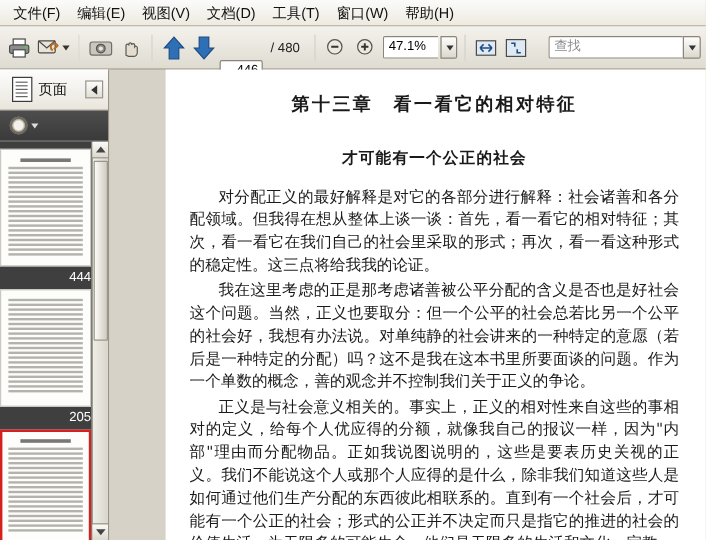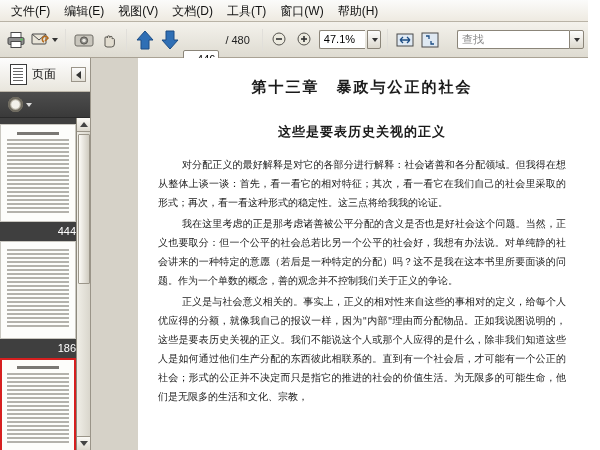--- a/index.html
+++ b/index.html
@@ -262,21 +262,21 @@
   .section {
     text-align: center;
     font-family: "DejaVu Serif", serif;
     font-size: 13px;
     font-weight: bold;
     letter-spacing: 1px;
     margin: 0 0 14px 0;
   }
   .para {
     font-family: "DejaVu Serif", serif;
-    font-size: 10px;
+    font-size: 13px;
     line-height: 19px;
     text-align: justify;
     text-indent: 24px;
     margin: 0 0 2px 0;
   }
 </style>
 </head>
 <body>
 
 <div id="app">
@@ -450,21 +450,21 @@
                 <div class="ln"></div>
               <div class="ln"></div>
                 <div class="ln"></div>
                 <div class="ln"></div>
                 <div class="ln"></div>
               <div class="ln"></div>
                 <div class="ln"></div>
                 <div class="ln"></div>
                 <div class="ln"></div>
             </div>
-            <div class="label">186</div>
+            <div class="label">205</div>
           </div>
 
           <div class="thumb current">
             <div class="sheet">
               <div class="ln t"></div>
               <div class="ln"></div>
                 <div class="ln"></div>
                 <div class="ln"></div>
                 <div class="ln"></div>
               <div class="ln"></div>
@@ -494,22 +494,22 @@
           <div class="thumbbar"></div>
           <div class="arrowbtn bot">
               <span class="tri-dn"></span>
             </div>
         </div>
       </div>
     </div>
 
     <div class="docpane">
       <div class="page">
-        <div class="chapter">第十三章　暴政与公正的社会</div>
-        <div class="section">这些是要表历史关视的正义</div>
+        <div class="chapter">第十三章　看一看它的相对特征</div>
+        <div class="section">才可能有一个公正的社会</div>
         <p class="para">对分配正义的最好解释是对它的各部分进行解释：社会诸善和各分配领域。但我得在想从整体上谈一谈：首先，看一看它的相对特征；其次，看一看它在我们自己的社会里采取的形式；再次，看一看这种形式的稳定性。这三点将给我我的论证。</p>
         <p class="para">我在这里考虑的正是那考虑诸善被公平分配的含义是否也是好社会这个问题。当然，正义也要取分：但一个公平的社会总若比另一个公平的社会好，我想有办法说。对单纯静的社会讲来的一种特定的意愿（若后是一种特定的分配）吗？这不是我在这本书里所要面谈的问题。作为一个单数的概念，善的观念并不控制我们关于正义的争论。</p>
         <p class="para">正义是与社会意义相关的。事实上，正义的相对性来自这些的事相对的定义，给每个人优应得的分额，就像我自己的报议一样，因为"内部"理由而分配物品。正如我说图说明的，这些是要表历史关视的正义。我们不能说这个人或那个人应得的是什么，除非我们知道这些人是如何通过他们生产分配的东西彼此相联系的。直到有一个社会后，才可能有一个公正的社会；形式的公正并不决定而只是指它的推进的社会的价值生活。为无限多的可能生命，他们是无限多的生活和文化、宗教，</p>
       </div>
     </div>
 
   </div>
 </div>
 
 </body></html>

